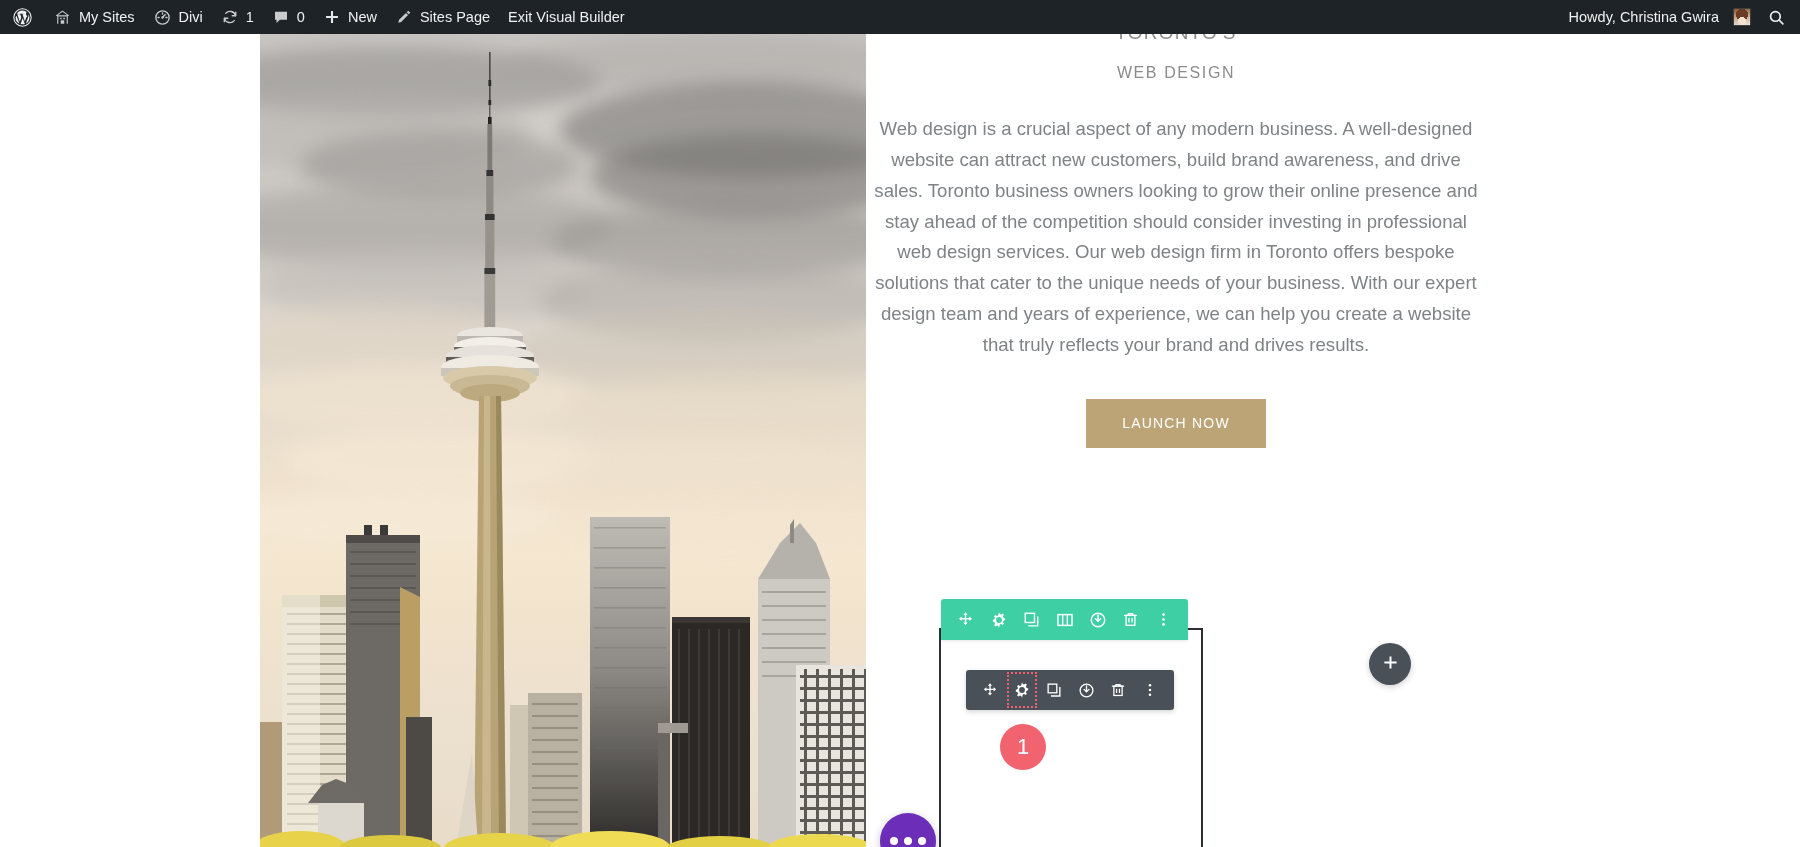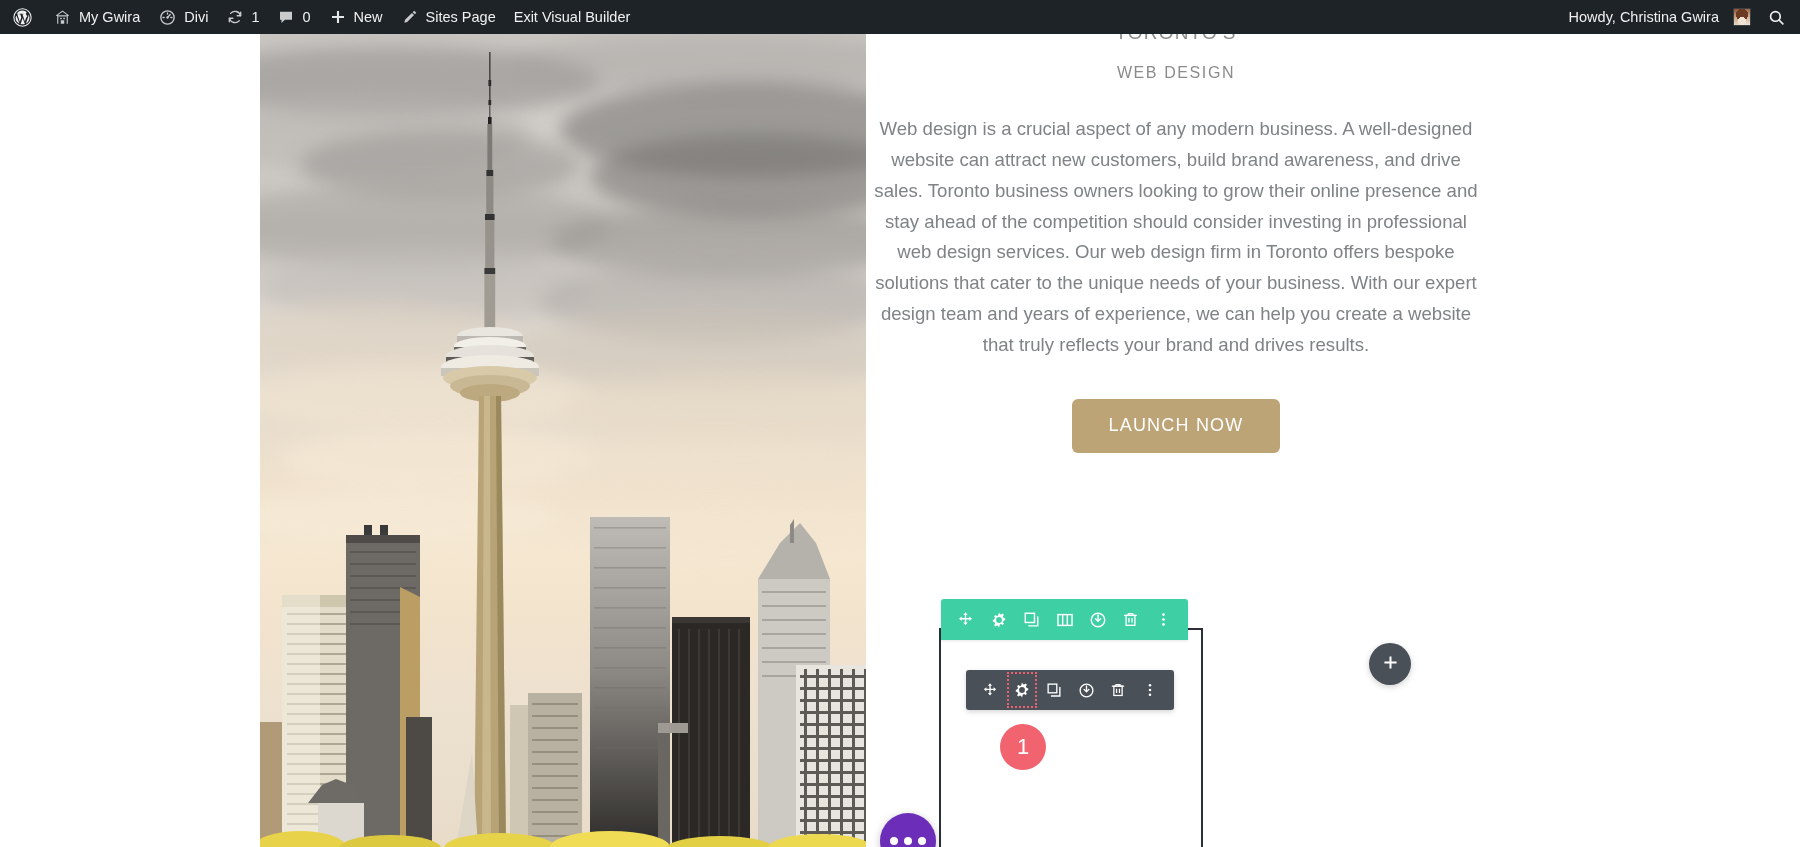--- a/index.html
+++ b/index.html
@@ -151,25 +151,25 @@
     color: #7f8386;
     margin: 32px auto 0;
     width: 610px;
     font-weight: 400;
   }
   #hero-cta-wrap { margin-top: 38px; }
   #hero-cta {
     display: inline-block;
     background: #bda477;
     color: #ffffff;
-    font-size: 18px;
+    font-size: 14px;
     letter-spacing: 1.2px;
     padding: 16px 36px 17px;
     border: none;
-    border-radius: 6px;
+    border-radius: 0;
     cursor: pointer;
     font-family: "Liberation Sans", sans-serif;
   }
 
   
 
   
   #divi-row-outline {
     position: absolute;
     left: 939px;
@@ -309,21 +309,21 @@
       </svg>
     </span>
   </a>
 
   <a class="ab-item">
     <span class="ab-icon">
       <svg width="19" height="19" viewBox="0 0 24 24" fill="#c9cbcd">
         <path d="M12 3 4 9v1.2h1.3V20h13.4v-9.8H20V9Zm0 1.6 6 4.5H6Zm-5.3 6h10.6V20h-3.1v-4.4H9.8V20H6.7ZM9 12.2v1.9h2V12.2Zm4 0v1.9h2V12.2Z"></path>
       </svg>
     </span>
-    <span>My Gwira</span>
+    <span>My Sites</span>
   </a>
 
   <a class="ab-item">
     <span class="ab-icon">
       <svg width="19" height="19" viewBox="0 0 24 24" fill="none" stroke="#c9cbcd" stroke-width="1.7">
         <circle cx="12" cy="12" r="8.4"></circle>
         <path d="M12 12 15.4 8.2" stroke-linecap="round"></path>
         <circle cx="12" cy="12" r="1.5" fill="#c9cbcd" stroke="none"></circle>
         <path d="M6.3 12h1.4M16.3 12h1.4M12 6.3v1.4" stroke-linecap="round"></path>
       </svg>

